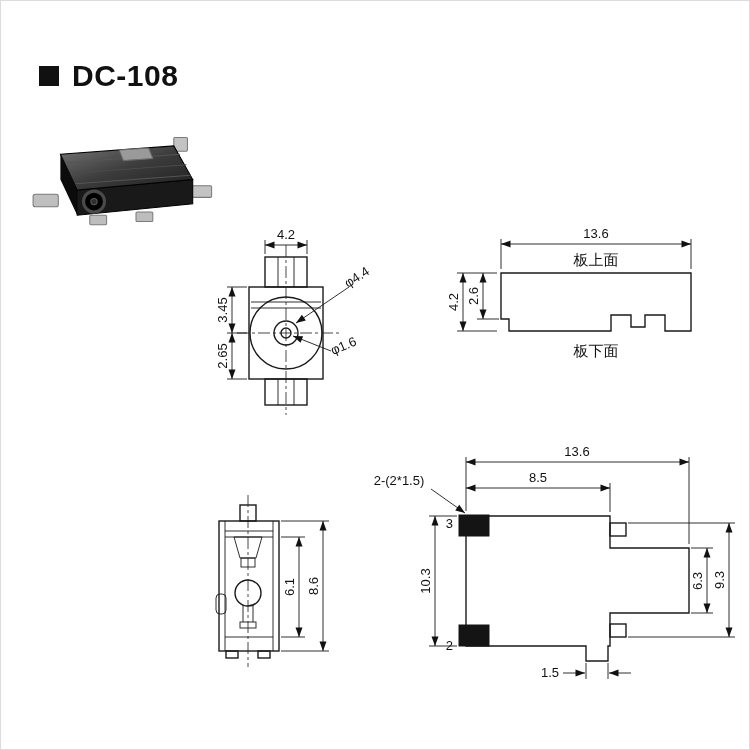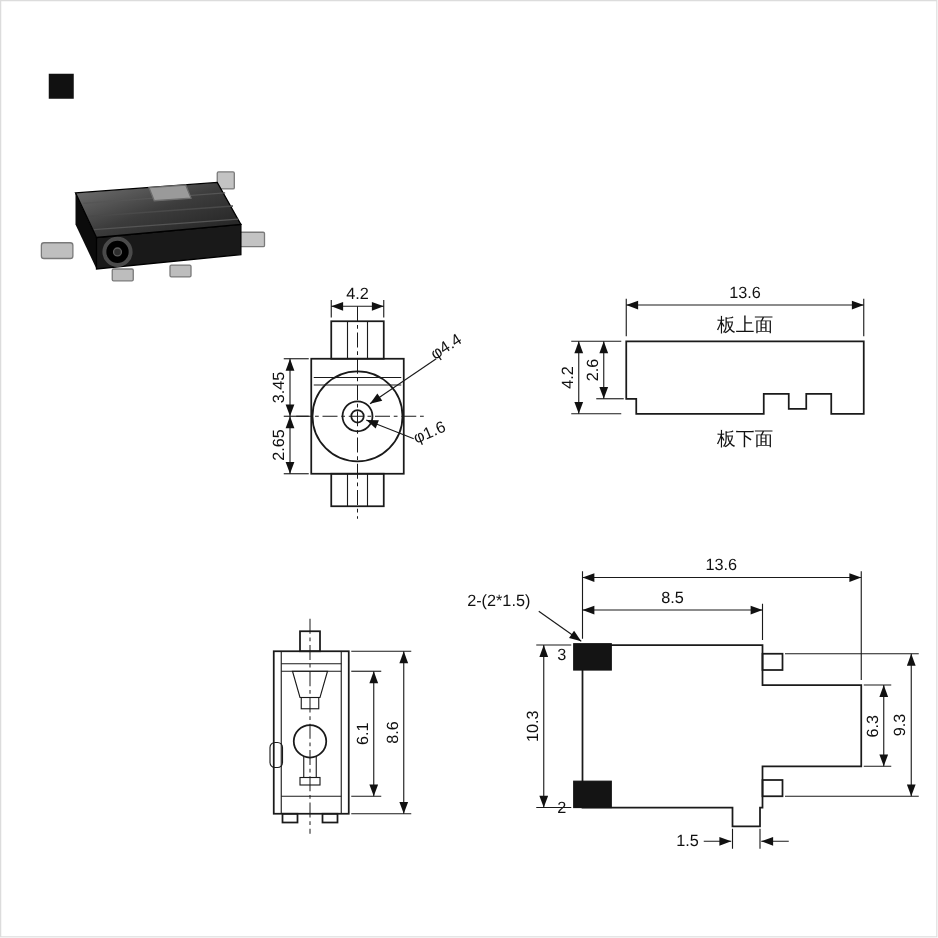--- a/index.html
+++ b/index.html
@@ -25,20 +25,21 @@
   .dl   { fill:none; stroke:#1a1a1a; stroke-width:0.9; }
   .pad  { fill:#141414; stroke:#141414; }
 </style>
 </head>
 <body>
 
 <div class="canvas">
 
   <div class="title-row">
     <span class="bullet"></span>
+    <span class="title-text">DC-108</span>
   </div>
 
   <svg width="748" height="748" viewBox="0 0 748 748">
     <defs>
       <marker id="arr" markerWidth="11" markerHeight="9" refX="10" refY="4" orient="auto-start-reverse" markerUnits="userSpaceOnUse">
         <path d="M0.5,0.5 L10,4 L0.5,7.5 Z" fill="#111"></path>
       </marker>
       <linearGradient id="gtop" x1="0" y1="0" x2="1" y2="1">
         <stop offset="0" stop-color="#757575"></stop>
         <stop offset="0.5" stop-color="#3c3c3c"></stop>

